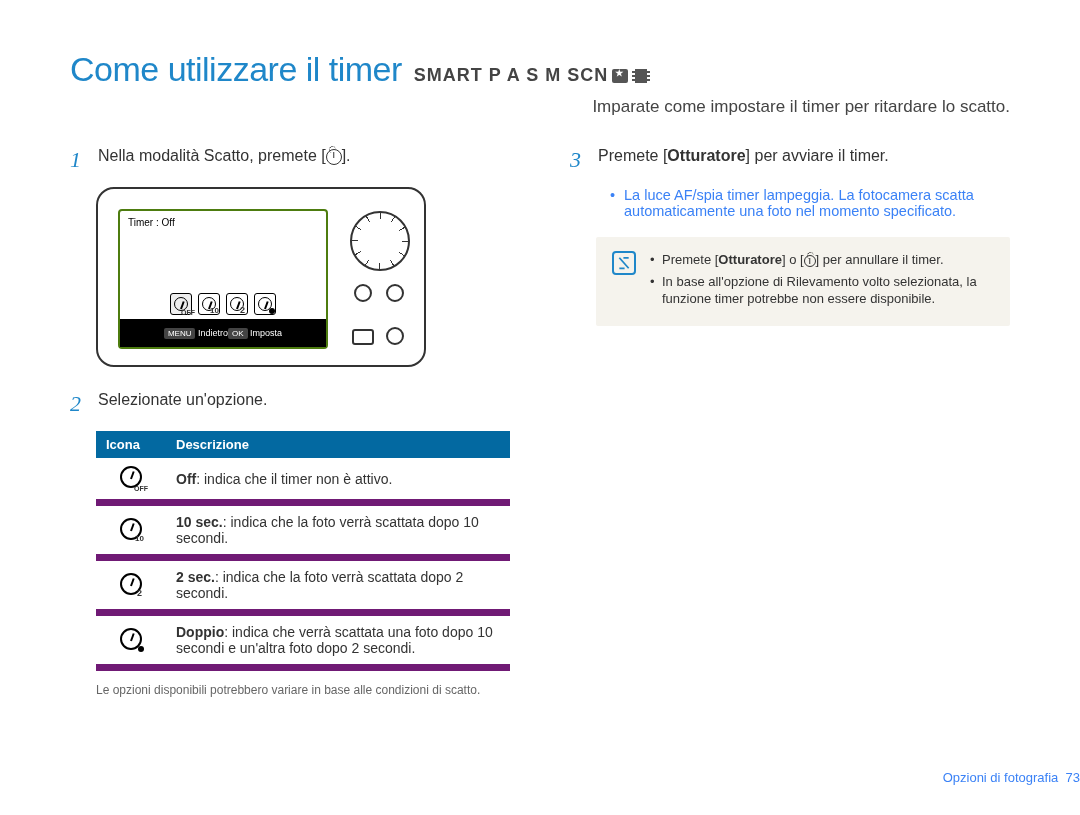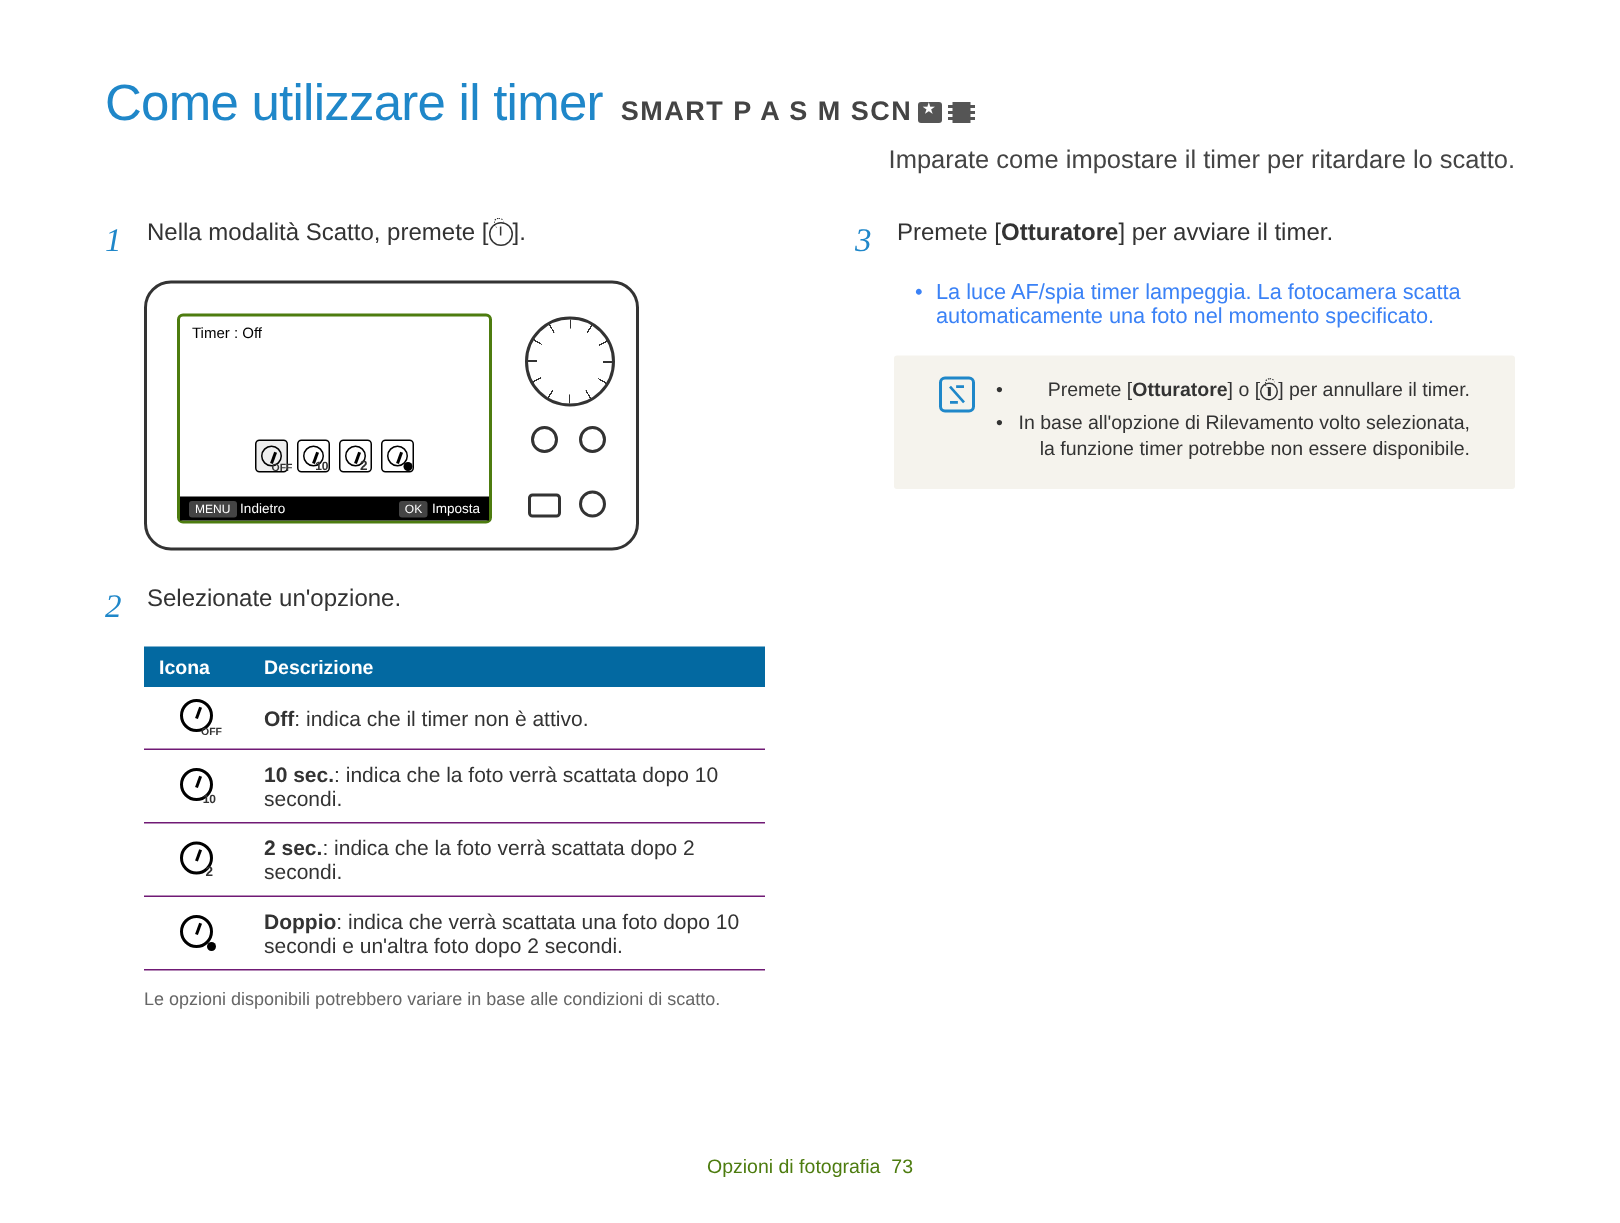--- a/index.html
+++ b/index.html
@@ -88,22 +88,22 @@
   }
   .screen-top {
     position:absolute; top:6px; left:8px; font-size:10px; color:#000;
   }
   .screen-icons {
     position:absolute; bottom:32px; left:0; right:0; display:flex; justify-content:center; gap:6px;
   }
   .s-icon { width:22px; height:22px; border:1.5px solid #000; border-radius:3px; display:flex; align-items:center; justify-content:center; font-size:11px;}
   .s-icon.sel { background:#eee; }
   .screen-bottom {
-    position:absolute; bottom:0; left:0; right:0; height:16px; background:#000; color:#fff;
-    display:flex; align-items:center; justify-content:space-between; padding:0 6px; font-size:9px;
+    position:absolute; bottom:0; left:0; right:0; height:28px; background:#000; color:#fff;
+    display:flex; align-items:center; justify-content:center; padding:0 6px; font-size:9px;
   }
   .btn-tag { background:#444; border-radius:2px; padding:1px 4px; font-size:8px; }
   .camera-dial {
     position:absolute; right:14px; top:22px; width:60px; height:60px; border:2px solid #333; border-radius:50%;
     background:
       radial-gradient(circle, #fff 55%, transparent 56%),
       repeating-conic-gradient(#333 0 2deg, #fff 2deg 30deg);
   }
   .camera-btn-sm {
     position:absolute; width:18px; height:18px; border:2px solid #333; border-radius:50%;
@@ -114,21 +114,21 @@
   table.options {
     width: 100%; border-collapse: collapse; font-size: 14px;
     margin-left: 26px; width: calc(100% - 26px);
   }
   table.options thead th {
     background:#0369a1; color:#fff; font-weight:700; text-align:left;
     padding:6px 10px; font-size:13px;
   }
   table.options thead th:first-child { width:70px; }
   table.options tbody td {
-    padding:8px 10px; border-bottom:1px solid #701a75; vertical-align:middle;
+    padding:8px 10px; border-bottom:7px solid #701a75; vertical-align:middle;
   }
   table.options tbody td:first-child { text-align:center; }
   .t-icon {
     width:22px; height:22px; border:2px solid #000; border-radius:50%;
     position:relative; display:inline-block;
   }
   .t-icon::before {
     content:""; position:absolute; width:2px; height:8px; background:#000; top:3px; left:50%; transform:translateX(-50%) rotate(20deg); transform-origin:bottom;
   }
   .t-icon.off::after { content:"OFF"; font-size:7px; font-weight:700; position:absolute; bottom:-6px; right:-8px;}
@@ -137,34 +137,33 @@
   .t-icon.dbl { border-style:solid; }
   .t-icon.dbl::after { content:""; position:absolute; width:6px;height:6px; background:#000; border-radius:50%; bottom:-4px; right:-4px;}
   .foot-note {
     font-size:12px; color:#666; margin:12px 0 0 26px;
   }
   .bullets { margin:6px 0 18px 40px; font-size:14.5px; color:#3b82f6; }
   .bullets li { margin-bottom:3px; list-style:none; position:relative; padding-left:14px;}
   .bullets li::before { content:"•"; position:absolute; left:0; }
   .note-box {
     display:flex; gap:14px; background:#f5f3ed;
-    padding:14px 30px; margin-left:26px; font-size:13px; color:#333;
+    padding:14px 16px; margin-left:26px; font-size:13px; color:#333;
     border-radius:2px;
-    text-align:right;
   }
   .note-mark {
     width:24px; height:24px; border:2px solid #1f87c9; border-radius:4px; flex-shrink:0;
     display:flex; align-items:center; justify-content:center; color:#1f87c9;
   }
   .note-box ul { list-style:none; }
   .note-box ul li { position:relative; padding-left:12px; margin-bottom:4px; line-height:1.35;}
   .note-box ul li::before { content:"•"; position:absolute; left:0;}
   .page-footer {
-    position:absolute; bottom:30px; left:0; right:0; text-align:center;
-    font-size:13px; color:#4d7c0f;
+    position:absolute; bottom:30px; left:0; right:0; text-align:right;
+    font-size:13px; color:#3b82f6;
   }
 </style>
 </head>
 <body>
 
 <div class="title-row">
   <h1 class="title">Come utilizzare il timer</h1>
   <div class="modes">
     <span>SMART P A S M SCN</span>
     <span class="mode-icon star"></span>

